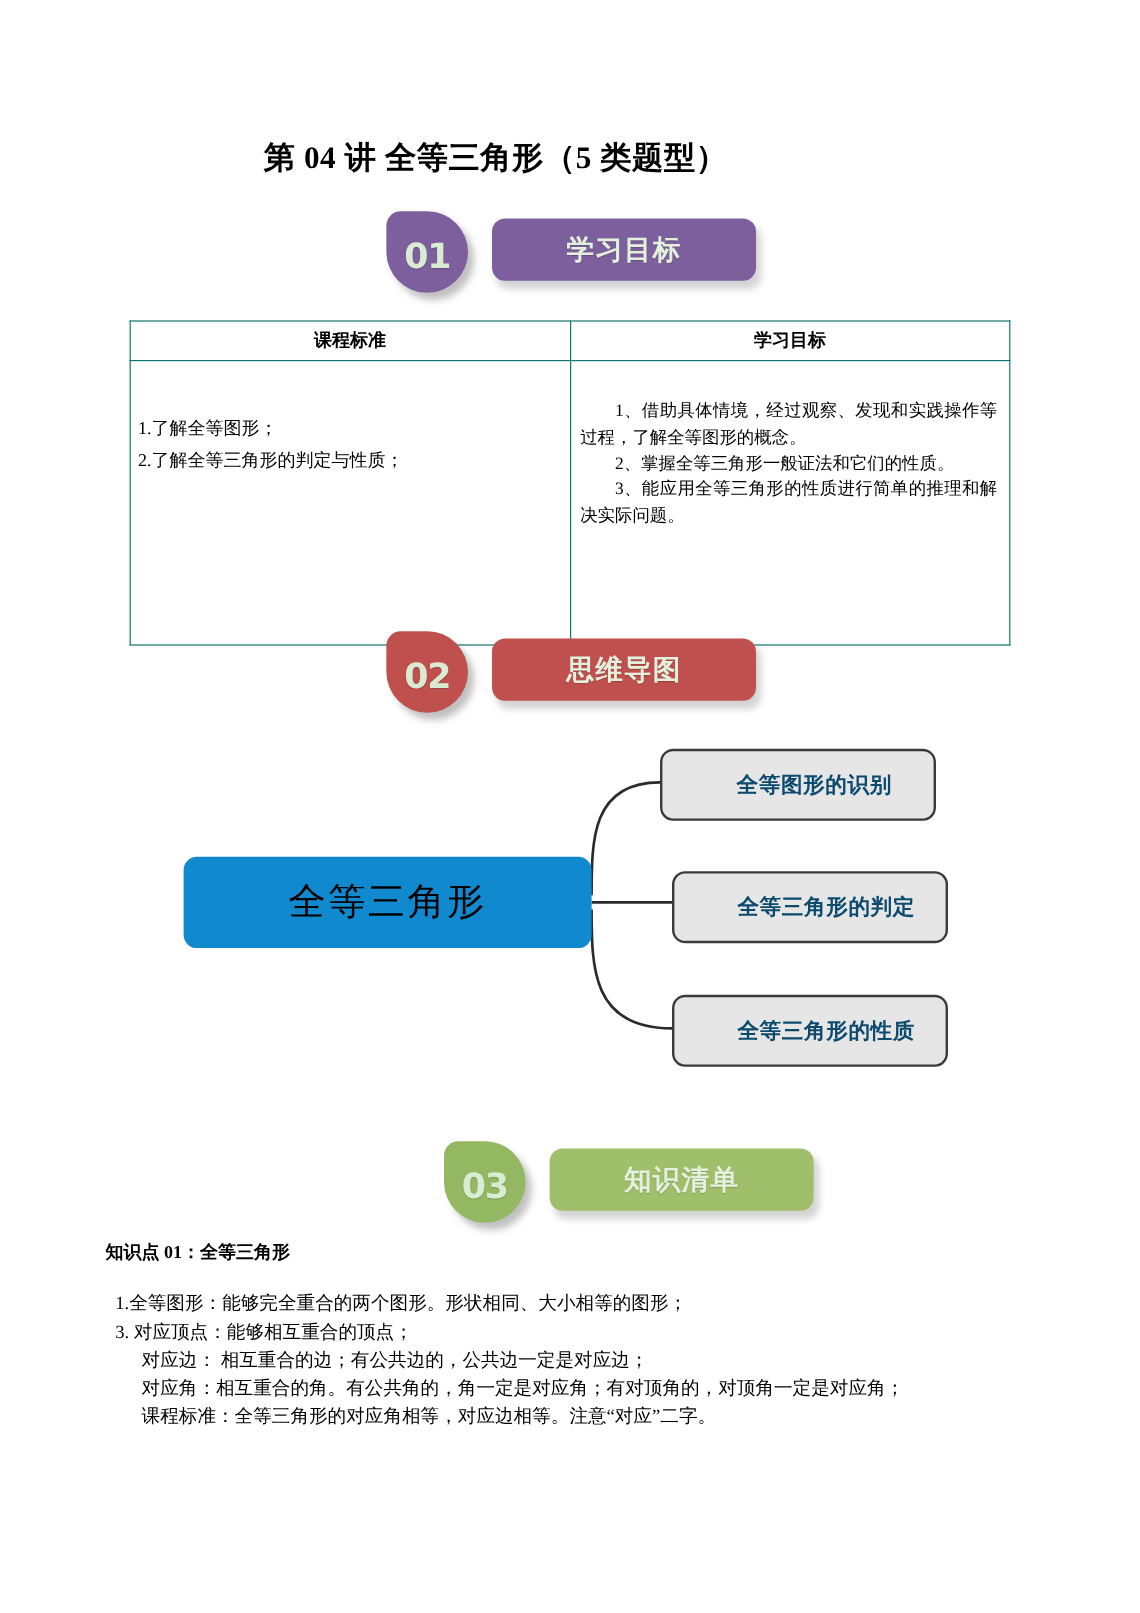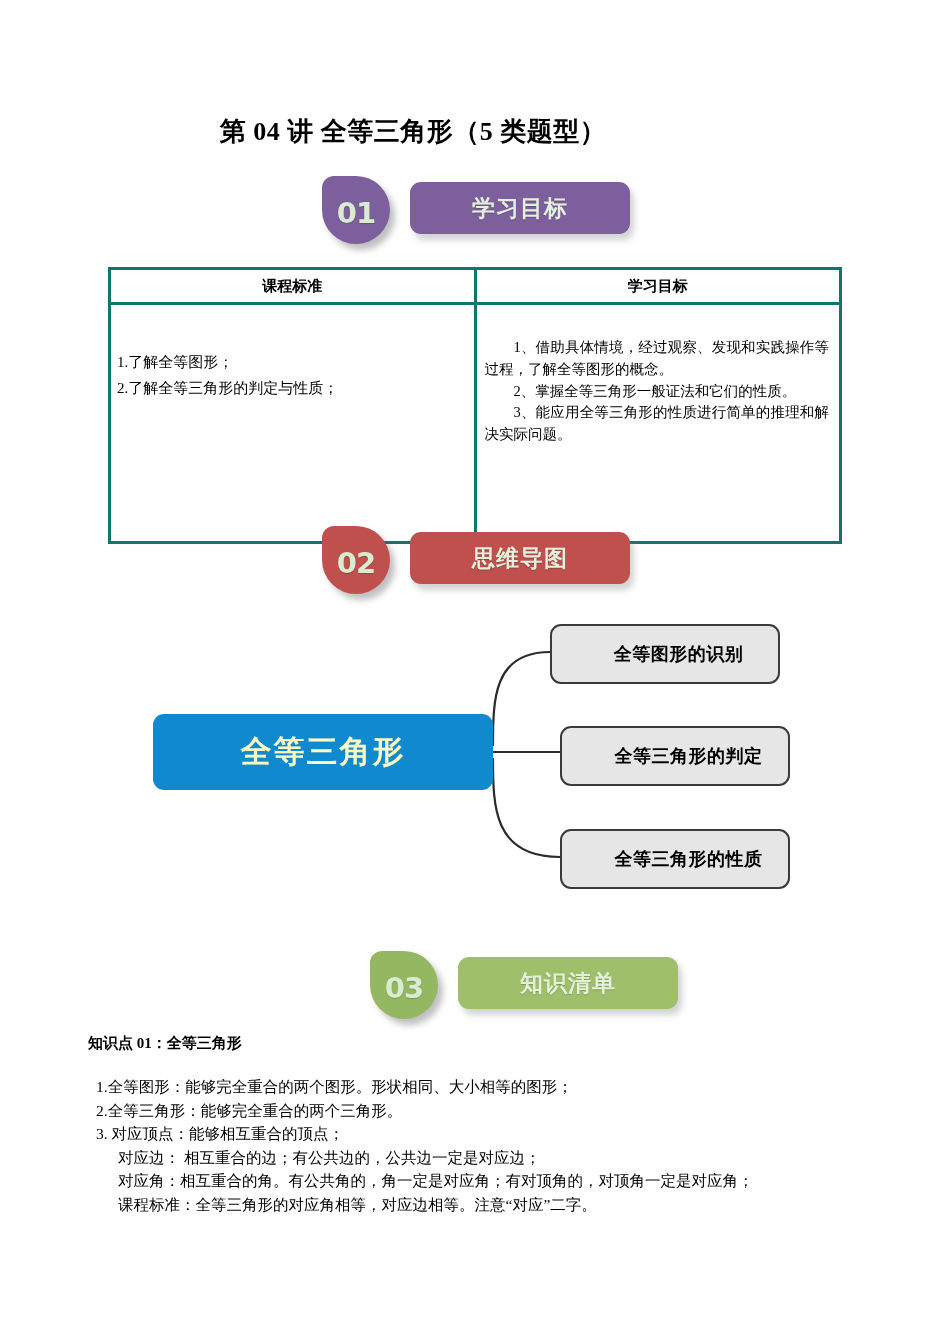--- a/index.html
+++ b/index.html
@@ -95,21 +95,21 @@
   
   .std-table {
     position: absolute;
     left: 108px;
     top: 267px;
     width: 734px;
     border-collapse: collapse;
     table-layout: fixed;
   }
   .std-table td, .std-table th {
-    border: 3px solid #0f766e;
+    border: 1px solid #0f766e;
     vertical-align: top;
     padding: 0;
   }
   .std-table th {
     text-align: center;
     font-size: 15px;
     font-weight: bold;
     height: 32px;
     line-height: 32px;
     font-family: "Liberation Serif", "DejaVu Serif", serif;
@@ -140,42 +140,42 @@
     top: 714px;
     width: 340px;
     height: 76px;
     background: #1189CE;
     border-radius: 11px;
     display: flex;
     align-items: center;
     justify-content: center;
   }
   .mm-center span {
-    color: #fef9c3;
-    font-family: "DejaVu Sans", sans-serif;
-    font-weight: bold;
+    color: #000000;
+    font-family: "DejaVu Sans", sans-serif;
+    font-weight: normal;
     font-size: 31px;
     letter-spacing: 2px;
   }
   .mm-node {
     position: absolute;
     width: 226px;
     height: 56px;
     background: #E6E6E6;
     border: 2px solid #3b3b3b;
     border-radius: 11px;
     display: flex;
     align-items: center;
     justify-content: center;
   }
   .mm-node span {
     font-family: "DejaVu Sans", sans-serif;
     font-weight: bold;
     font-size: 18px;
-    color: #000000;
+    color: #0c4a6e;
     letter-spacing: 0.5px;
     margin-left: 27px;
   }
   .mm-node-0 { left: 550px; top: 624px; }
   .mm-node-1 { left: 560px; top: 726px; }
   .mm-node-2 { left: 560px; top: 829px; }
 
   
   .kp-block {
     position: absolute;
@@ -275,20 +275,19 @@
       </div>
       <div class="badge-bar" id="bar2" style="background: rgb(160, 191, 107);">
         <span>知识清单</span>
       </div>
     </div>
   </div>
 
   <div class="kp-block">
     <p class="kp-heading">知识点 01：全等三角形</p>
     <p class="kp-line kp-ind1">1.全等图形：能够完全重合的两个图形。形状相同、大小相等的图形；</p>
-    <p class="kp-line kp-ind1">2.全等三角形：能够完全重合的两个三角形。</p>
     <p class="kp-line kp-ind1">3. 对应顶点：能够相互重合的顶点；</p>
     <p class="kp-line kp-ind2">对应边：    相互重合的边；有公共边的，公共边一定是对应边；</p>
     <p class="kp-line kp-ind2">对应角：相互重合的角。有公共角的，角一定是对应角；有对顶角的，对顶角一定是对应角；</p>
     <p class="kp-line kp-ind2">课程标准：全等三角形的对应角相等，对应边相等。注意“对应”二字。</p>
   </div>
 
 </div>
 
 </body></html>

